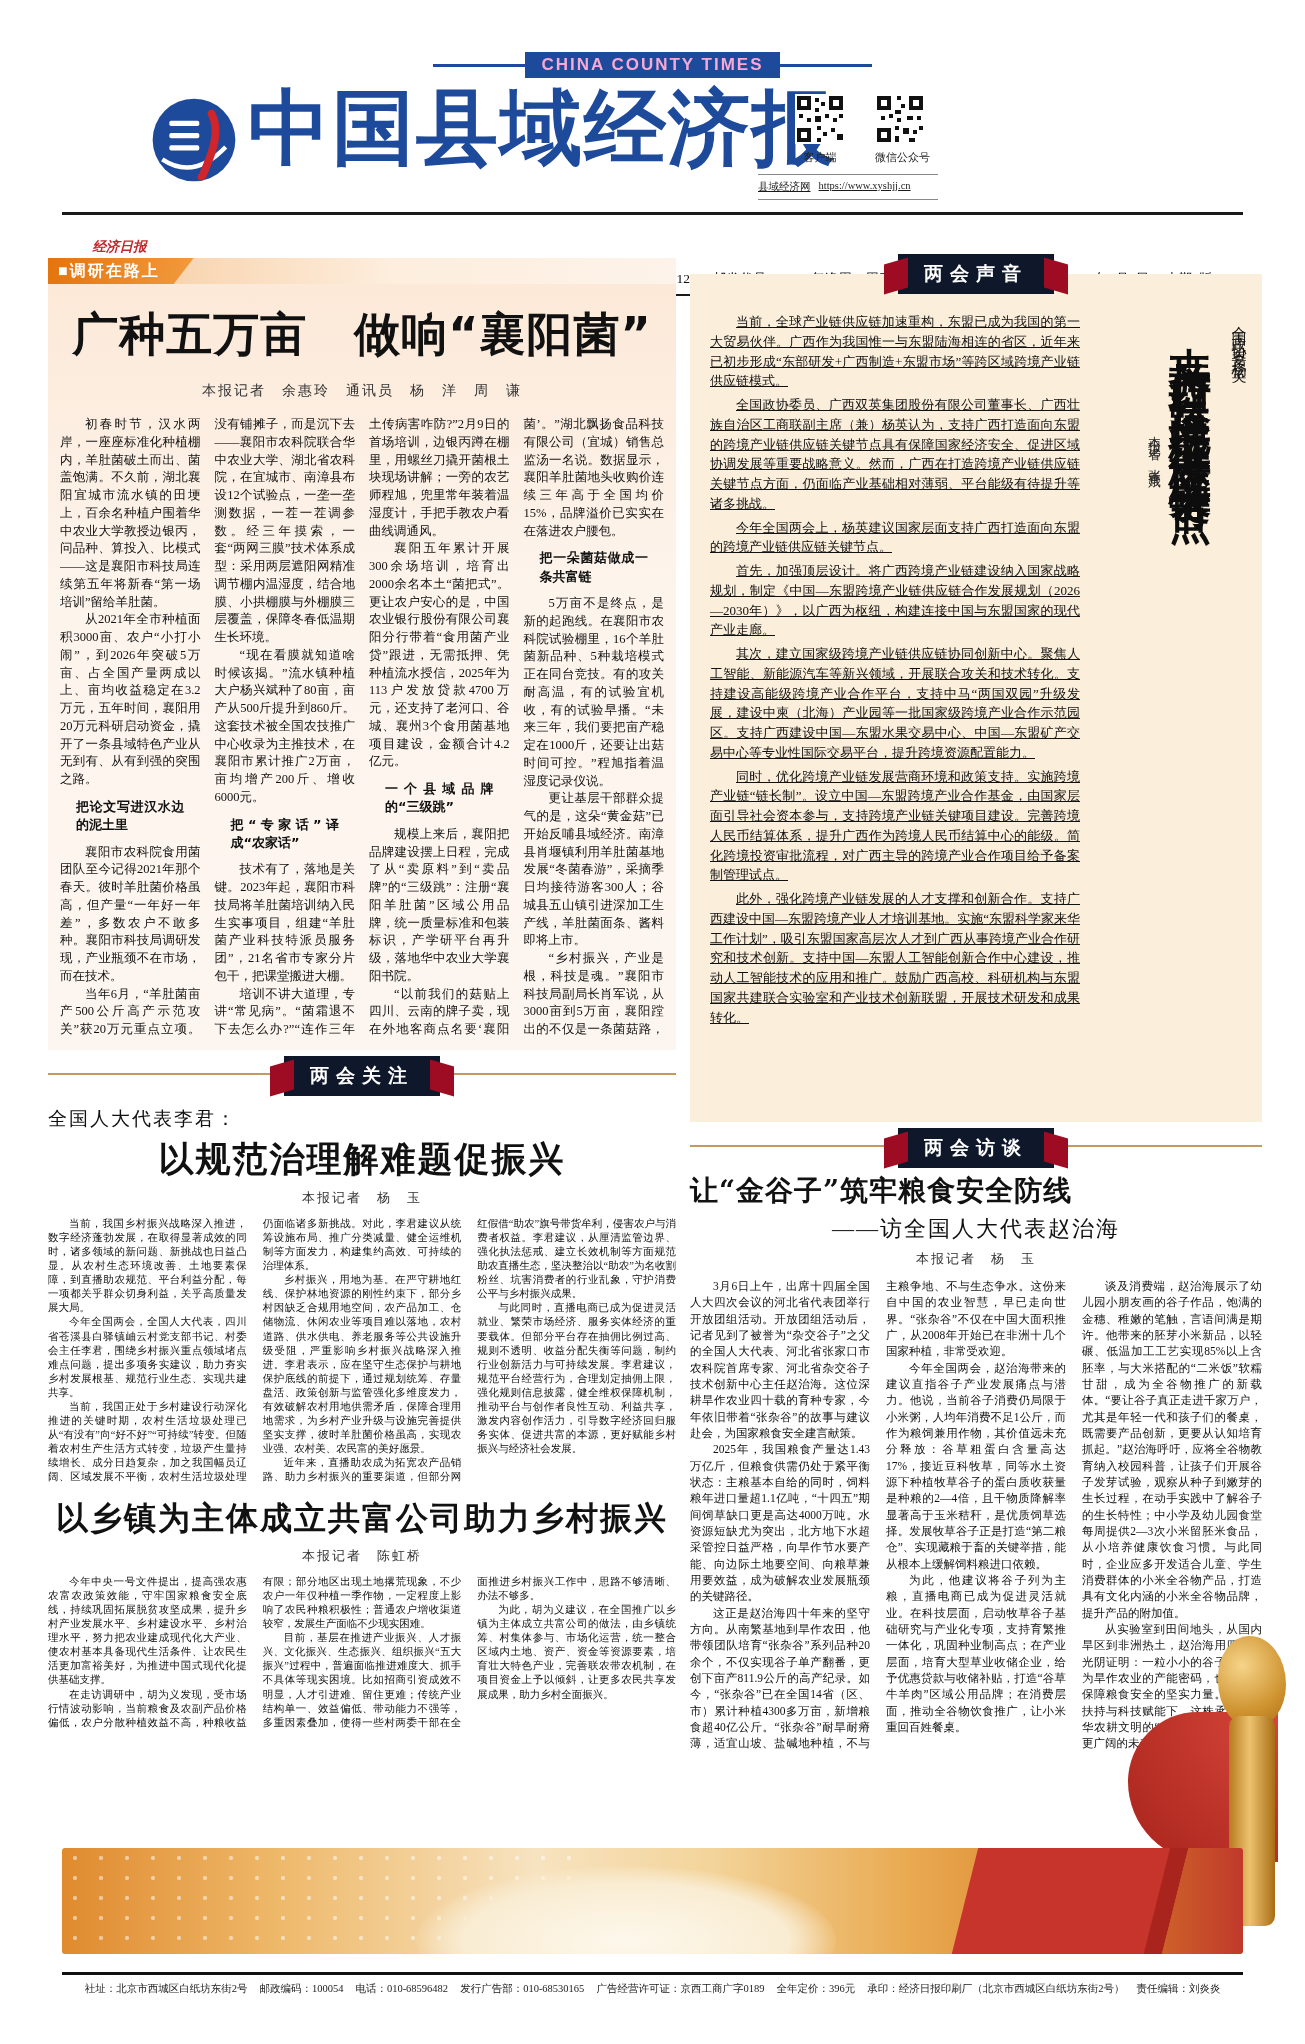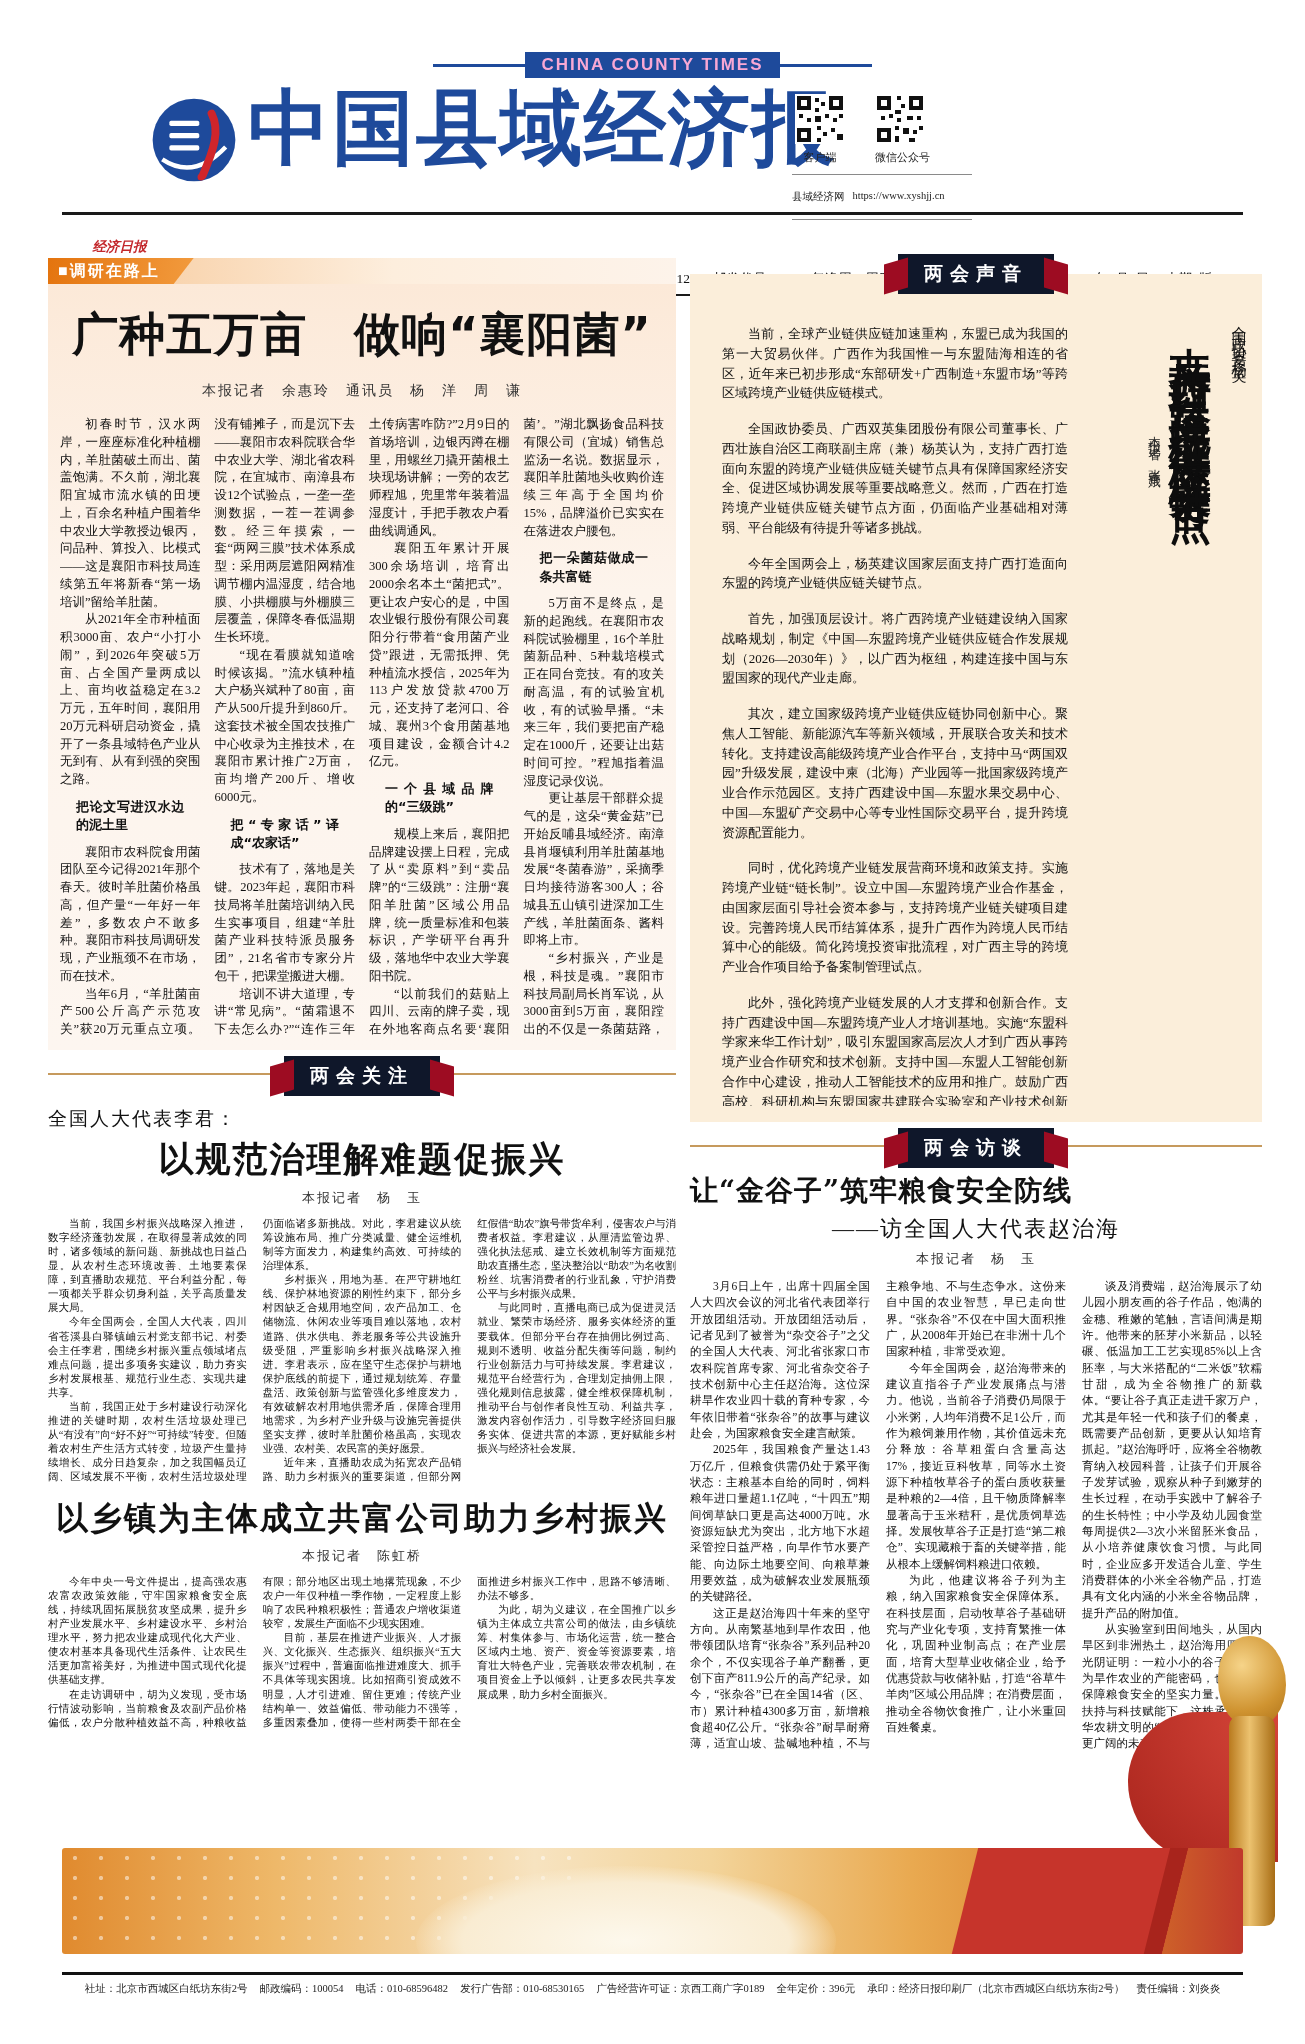--- a/index.html
+++ b/index.html
@@ -14,22 +14,22 @@
 
   
   .logo{position:absolute;left:150px;top:96px;width:88px;height:88px;}
   .paper-title{position:absolute;left:248px;top:78px;width:540px;margin:0;text-align:center;
         font-size:82px;font-weight:900;color:#1e4a9b;font-family:"DejaVu Serif","Liberation Serif",serif;
         letter-spacing:2px;line-height:1.2;white-space:nowrap;}
   .qr-area{position:absolute;left:795px;top:94px;display:flex;gap:30px;}
   .qr-item{text-align:center;}
   .qr-box{width:50px;height:50px;background:#fff;}
   .qr-label{font-size:11px;margin-top:6px;color:#222;}
-  .site-row{position:absolute;left:792px;top:174px;width:180px;border-top:1px solid #8a8a8a;
-        border-bottom:1px solid #8a8a8a;padding:15px 0;font-size:10.5px;display:flex;gap:8px;color:#1a1a1a;white-space:nowrap;}
+  .site-row{position:absolute;left:758px;top:174px;width:180px;border-top:1px solid #8a8a8a;
+        border-bottom:1px solid #8a8a8a;padding:5px 0;font-size:10.5px;display:flex;gap:8px;color:#1a1a1a;white-space:nowrap;text-decoration:underline;}
 
   
   .pub-bar{position:absolute;top:212px;left:62px;width:1181px;border-top:3px solid #1a1a1a;
         border-bottom:2px solid #1a1a1a;padding:23px 0 6px;font-size:13.5px;display:flex;gap:16px;
         justify-content:center;white-space:nowrap;}
   .brand-script{color:#c3272b;font-style:italic;font-weight:bold;}
   .pub-bar .seg{display:inline-block;}
 
   
   .left-region{position:absolute;left:48px;top:258px;width:628px;}
@@ -73,21 +73,21 @@
   .art-body{column-count:3;column-gap:16px;font-size:10.5px;line-height:1.34;text-align:justify;overflow:hidden;}
   #lijun-body{height:276px;}
   #huweiyi-body{height:250px;}
 
   
   .voice-box{position:relative;margin-top:16px;background:#fbeeda;height:848px;box-sizing:border-box;
         padding:34px 14px 16px 16px;}
   .voice-ribbon-holder{position:absolute;top:-4px;left:0;width:100%;}
   .voice-flex{display:flex;height:100%;}
   .voice-text{flex:1;font-size:13px;line-height:1.52;text-align:justify;overflow:hidden;}
-  .voice-text .body-para{margin:16px;text-indent:2em;}
+  .voice-text .body-para{margin:4px;text-indent:2em;text-decoration:underline;}
   .voice-vertical{width:158px;writing-mode:vertical-rl;margin-left:6px;padding-top:6px;}
   .v-kicker{font-size:15px;letter-spacing:6px;margin-left:12px;color:#111;}
   .v-headline{font-size:42px;font-weight:bold;letter-spacing:9px;line-height:1.3;margin:0;
         font-family:"DejaVu Serif","Liberation Serif",serif;color:#0d0d0d;}
   .v-byline{font-size:12.5px;margin-top:112px;letter-spacing:4px;color:#222;}
 
   
   .int-headline{font-size:28px;font-weight:bold;letter-spacing:1px;margin:2px 0 4px;
         font-family:"DejaVu Serif","Liberation Serif",serif;white-space:nowrap;}
   .int-subhead{text-align:center;font-size:22px;margin:4px 0 6px;letter-spacing:2px;}
@@ -315,21 +315,21 @@
 
     <article>
       <h2 class="int-headline">让“金谷子”筑牢粮食安全防线</h2>
       <div class="int-subhead">——访全国人大代表赵治海</div>
       <div class="int-byline">本报记者　杨　玉</div>
       <div class="int-body">
           <p class="body-para">3月6日上午，出席十四届全国人大四次会议的河北省代表团举行开放团组活动。开放团组活动后，记者见到了被誉为“杂交谷子”之父的全国人大代表、河北省张家口市农科院首席专家、河北省杂交谷子技术创新中心主任赵治海。这位深耕旱作农业四十载的育种专家，今年依旧带着“张杂谷”的故事与建议赴会，为国家粮食安全建言献策。</p>
           <p class="body-para">2025年，我国粮食产量达1.43万亿斤，但粮食供需仍处于紧平衡状态：主粮基本自给的同时，饲料粮年进口量超1.1亿吨，“十四五”期间饲草缺口更是高达4000万吨。水资源短缺尤为突出，北方地下水超采管控日益严格，向旱作节水要产能、向边际土地要空间、向粮草兼用要效益，成为破解农业发展瓶颈的关键路径。</p>
           <p class="body-para">这正是赵治海四十年来的坚守方向。从南繁基地到旱作农田，他带领团队培育“张杂谷”系列品种20余个，不仅实现谷子单产翻番，更创下亩产811.9公斤的高产纪录。如今，“张杂谷”已在全国14省（区、市）累计种植4300多万亩，新增粮食超40亿公斤。“张杂谷”耐旱耐瘠薄，适宜山坡、盐碱地种植，不与主粮争地、不与生态争水。这份来自中国的农业智慧，早已走向世界。“张杂谷”不仅在中国大面积推广，从2008年开始已在非洲十几个国家种植，非常受欢迎。</p>
           <p class="body-para">今年全国两会，赵治海带来的建议直指谷子产业发展痛点与潜力。他说，当前谷子消费仍局限于小米粥，人均年消费不足1公斤，而作为粮饲兼用作物，其价值远未充分释放：谷草粗蛋白含量高达17%，接近豆科牧草，同等水土资源下种植牧草谷子的蛋白质收获量是种粮的2—4倍，且干物质降解率显著高于玉米秸秆，是优质饲草选择。发展牧草谷子正是打造“第二粮仓”、实现藏粮于畜的关键举措，能从根本上缓解饲料粮进口依赖。</p>
-          <p class="body-para">为此，他建议将谷子列为主粮，纳入国家粮食安全保障体系。在科技层面，启动牧草谷子基础研究与产业化专项，支持育繁推一体化，巩固种业制高点；在产业层面，培育大型草业收储企业，给予优惠贷款与收储补贴，打造“谷草牛羊肉”区域公用品牌；在消费层面，推动全谷物饮食推广，让小米重回百姓餐桌。</p>
+          <p class="body-para">为此，他建议将谷子列为主粮，直播电商已成为促进灵活就业。在科技层面，启动牧草谷子基础研究与产业化专项，支持育繁推一体化，巩固种业制高点；在产业层面，培育大型草业收储企业，给予优惠贷款与收储补贴，打造“谷草牛羊肉”区域公用品牌；在消费层面，推动全谷物饮食推广，让小米重回百姓餐桌。</p>
           <p class="body-para">谈及消费端，赵治海展示了幼儿园小朋友画的谷子作品，饱满的金穗、稚嫩的笔触，言语间满是期许。他带来的胚芽小米新品，以轻碾、低温加工工艺实现85%以上含胚率，与大米搭配的“二米饭”软糯甘甜，成为全谷物推广的新载体。“要让谷子真正走进千家万户，尤其是年轻一代和孩子们的餐桌，既需要产品创新，更要从认知培育抓起。”赵治海呼吁，应将全谷物教育纳入校园科普，让孩子们开展谷子发芽试验，观察从种子到嫩芽的生长过程，在动手实践中了解谷子的生长特性；中小学及幼儿园食堂每周提供2—3次小米留胚米食品，从小培养健康饮食习惯。与此同时，企业应多开发适合儿童、学生消费群体的小米全谷物产品，打造具有文化内涵的小米全谷物品牌，提升产品的附加值。</p>
           <p class="body-para">从实验室到田间地头，从国内旱区到非洲热土，赵治海用四十年光阴证明：一粒小小的谷子既能成为旱作农业的产能密码，也能化作保障粮食安全的坚实力量。在政策扶持与科技赋能下，这株承载着中华农耕文明的“金谷子”，正孕育着更广阔的未来。</p>
         </div>
     </article>
   </div>
 
   <div class="flag-back"></div>
   <div class="statue">
     <div class="head"></div>
     <div class="neck"></div>

